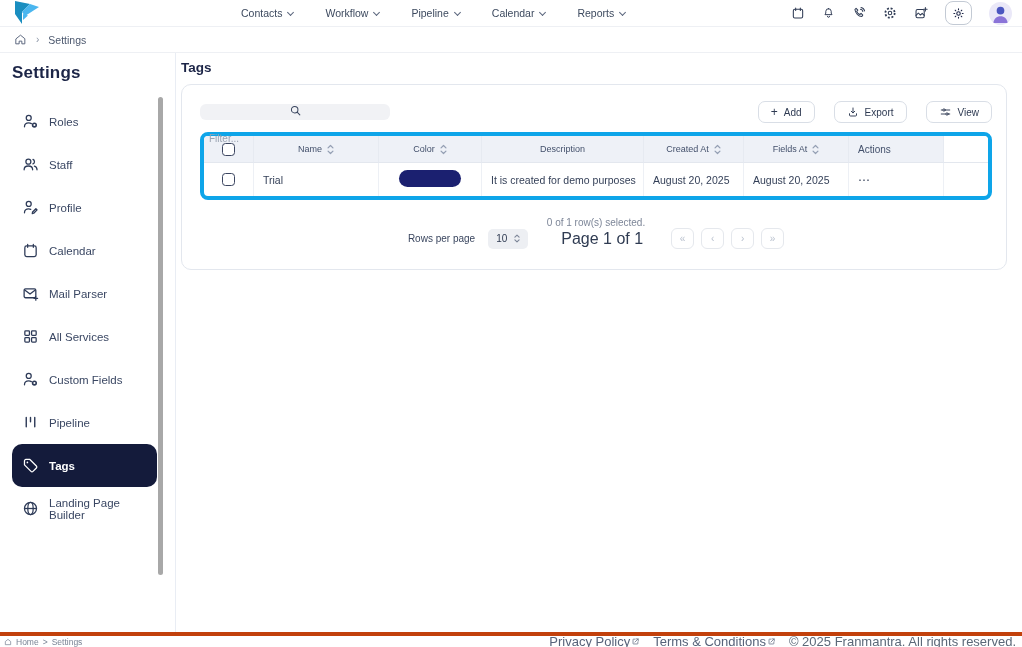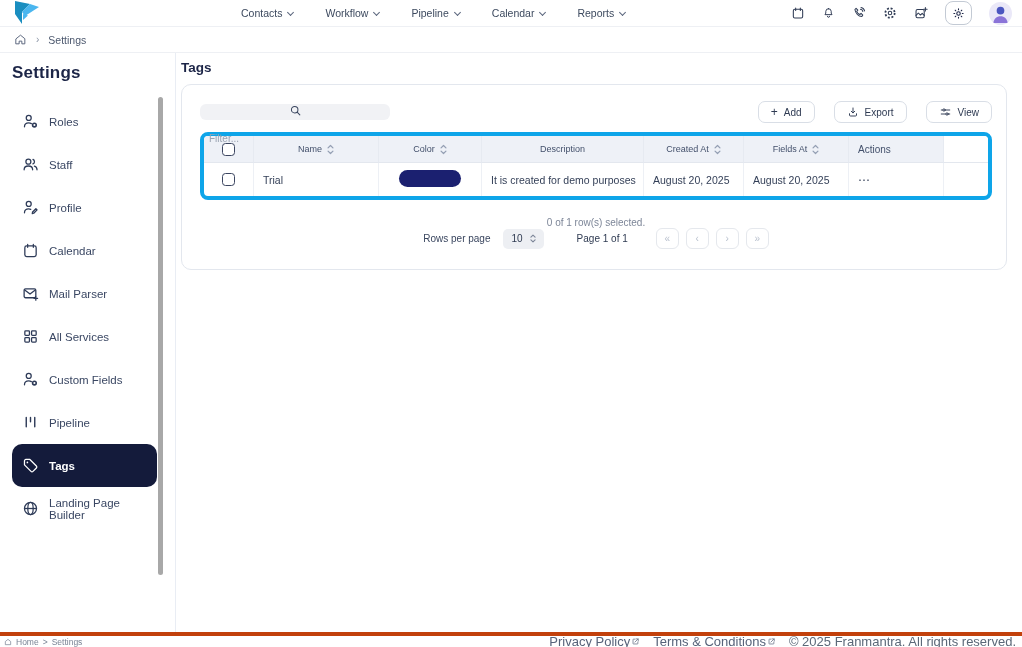--- a/index.html
+++ b/index.html
@@ -55,21 +55,21 @@
   td.filler { border-right:none; }
   .checkbox { width:13px; height:13px; border:1.6px solid #3b4560; border-radius:3.5px; background:#fff; display:inline-block; vertical-align:middle; cursor:pointer; }
   .pill { display:inline-block; width:62px; height:17px; border-radius:9px; }
   .dots { font-size:12px; letter-spacing:1px; color:#333f57; cursor:pointer; }
 
   .pagerow { display:flex; align-items:center; justify-content:flex-start; margin-top:17px;flex-direction:column; }
   .sel-text { font-size:10px; color:#7d8698; }
   .pager-right { display:flex; align-items:center; }
   .rpp-label { font-size:10px; color:#3a465f; }
   .rpp-select { margin-left:13px; height:20px; background:#edeff3; border-radius:5px; display:flex; align-items:center; gap:7px; padding:0 8px; font-size:10px; color:#2f3b52; cursor:pointer; }
-  .page-text { margin-left:33px; font-size:10px; color:#2f3b52; }
+  .page-text { margin-left:33px; font-size:16px; color:#2f3b52; }
   .pagebtns { margin-left:28px; display:flex; gap:7px; }
   .pbtn { width:23px; height:21px; border:1px solid #e5e8ed; border-radius:6px; background:#fff; color:#b9c1ce; font-size:10px; display:flex; align-items:center; justify-content:center; cursor:pointer; font-family:"Liberation Sans", sans-serif; }
 
   
   footer { height:15px; flex:none; border-top:4px solid #c2410c; display:flex; align-items:center; justify-content:space-between; padding:0 6px 0 4px; font-size:8.5px; color:#7a8495; }
   .f-left { display:flex; align-items:center; gap:4px; }
   .f-right { display:flex; align-items:center; gap:14px; color:#5b6878; font-size:13px; }
   .f-link { display:flex; align-items:center; gap:2px; cursor:pointer; color:#57637a; }
   .sorticon, .udicon { display:flex; flex:none; }
   svg { display:block; }

